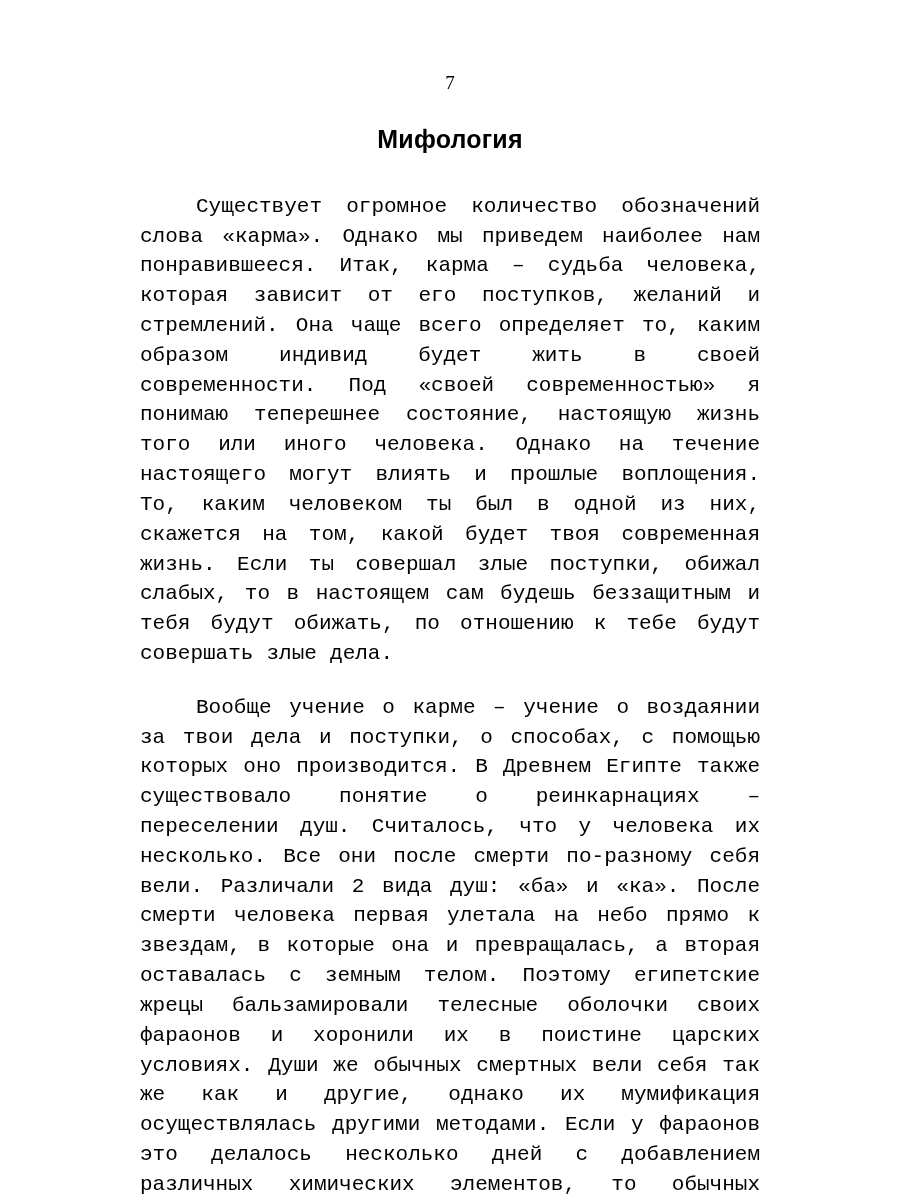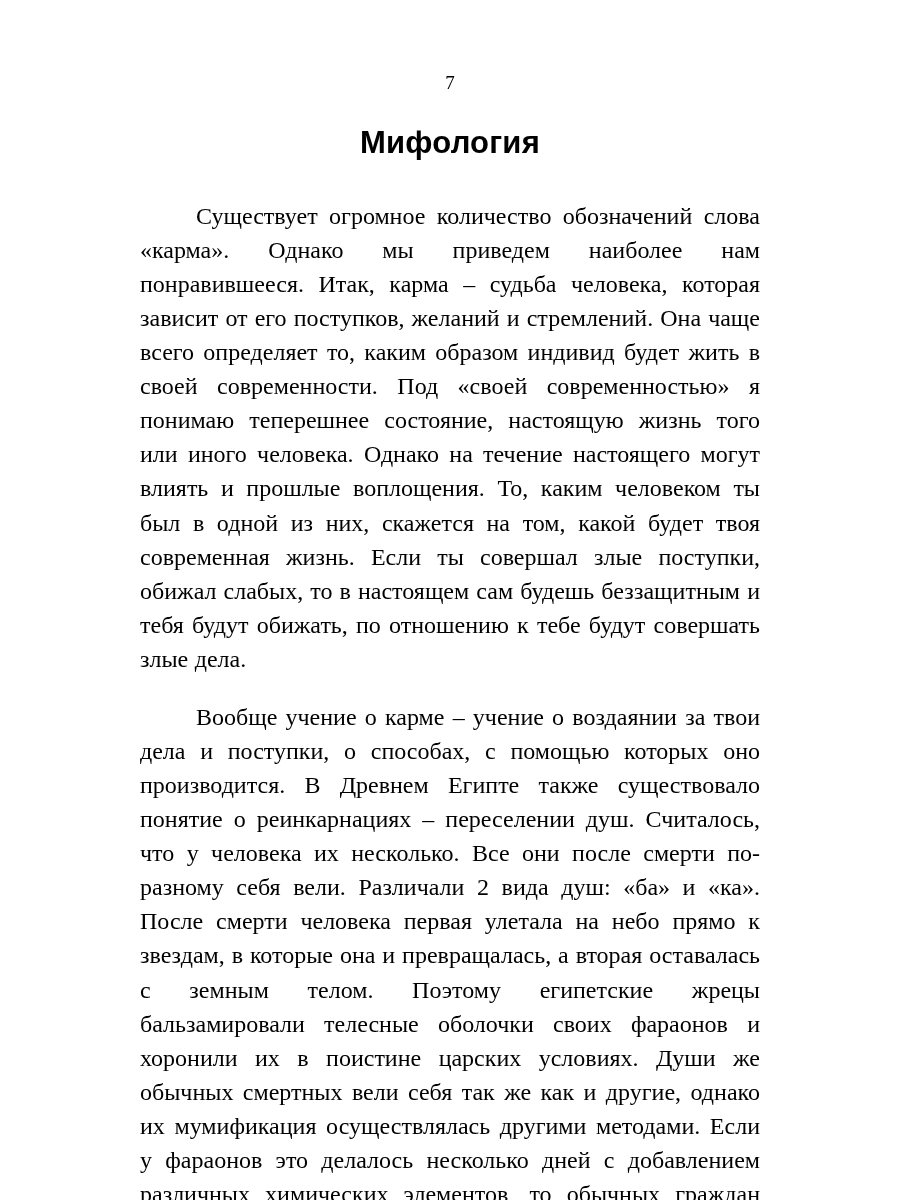--- a/index.html
+++ b/index.html
@@ -23,36 +23,36 @@
   }
   .page-number {
     text-align: center;
     font-size: 19px;
     font-family: "Liberation Serif", serif;
     margin: 12px 0 0 0;
     line-height: 1.2;
   }
   .chapter-title {
     text-align: center;
-    font-size: 31px;
+    font-size: 25px;
     font-weight: bold;
     font-family: "Liberation Sans", sans-serif;
     margin: 30px 0 0 0;
     letter-spacing: 0.2px;
   }
   .body-text {
     margin-top: 38px;
   }
   .body-text p {
     margin: 0 0 24px 0;
-    font-size: 24px;
+    font-size: 21px;
     line-height: 1.42;
     text-align: justify;
     text-indent: 56px;
-    font-family: Liberation Serif, serif;
+    font-family: Liberation Mono, monospace;
     word-spacing: 0.5px;
   }
   .body-text p:last-child {
     margin-bottom: 16px;
   }
 </style>
 </head>
 <body>
 
 <div class="page">

